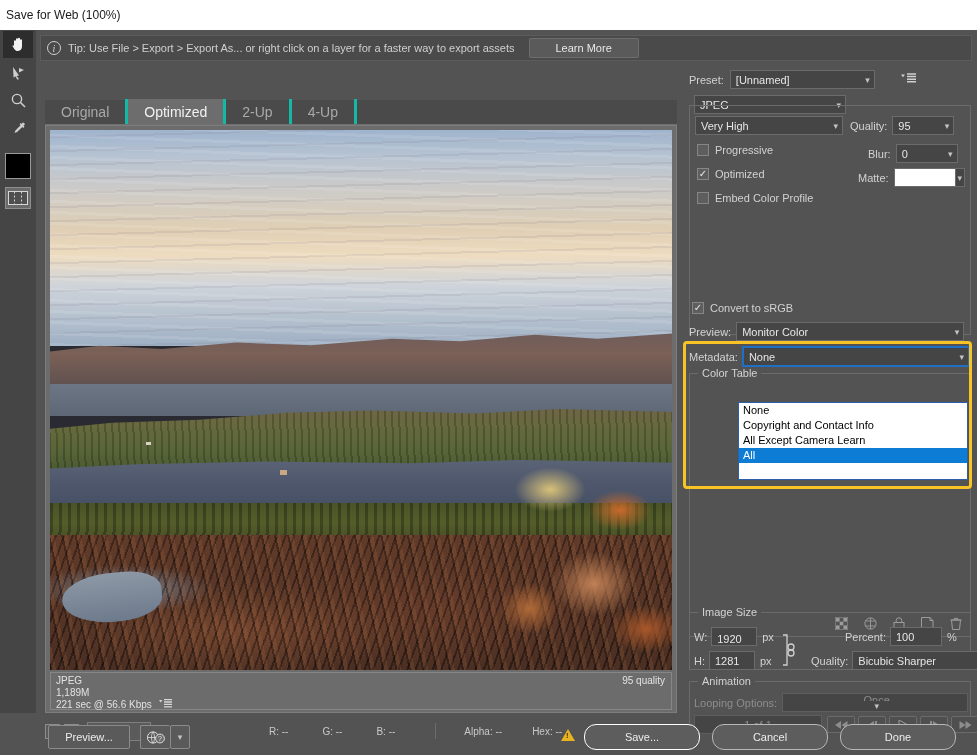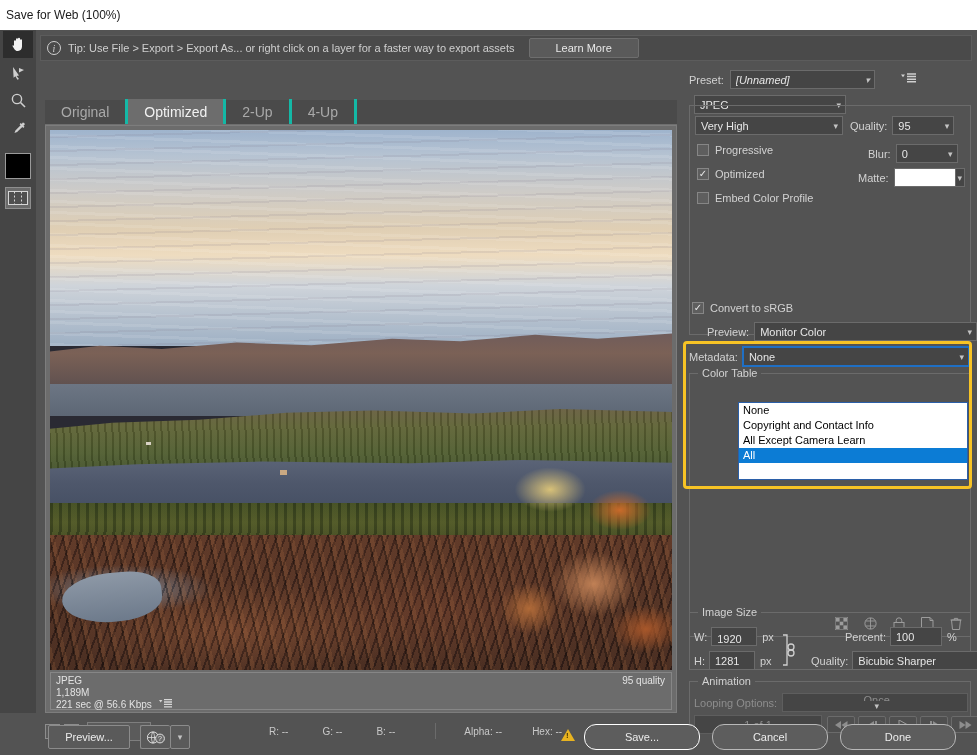--- a/index.html
+++ b/index.html
@@ -374,21 +374,21 @@
         <span>Alpha: --</span>
         <span>Hex: --</span>
         <span>Index: --</span>
       </div>
     </div>
 
     <div class="rightpanel">
 
       <div class="row" style="position:absolute;left:6px;top:2px;width:288px;">
         <span class="lbl">Preset:</span>
-        <div class="combo" style="width:145px;margin-left:6px;font-style:italic;">
+        <div class="combo" style="width:145px;margin-left:6px;">
           <span class="cv">[Unnamed]</span>
           <span class="chev">▾</span>
         </div>
         <span style="margin-left:26px;" class="flyout-ico">
           <svg width="15" height="11" viewBox="0 0 15 11">
               <path d="M0 1.5h4L2 4.2z" fill="#d0d0d0"></path>
               <path d="M6 1h9M6 3.6h9M6 6.2h9M6 8.8h9" stroke="#d0d0d0" stroke-width="1.5"></path>
             </svg>
         </span>
       </div>
@@ -439,21 +439,21 @@
           <span class="chk"></span>
           <span class="lbl">Embed Color Profile</span>
         </div>
       </div>
 
       <div style="position:absolute;left:9px;top:234px;display:flex;align-items:center;">
         <span class="chk">✓</span>
         <span class="lbl">Convert to sRGB</span>
       </div>
 
-      <div class="row" style="position:absolute;left:6px;top:254px;width:288px;padding-left:18px;">
+      <div class="row" style="position:absolute;left:6px;top:254px;width:288px;">
         <span class="lbl">Preview:</span>
         <div class="combo" style="width:228px;margin-left:5px;">
           <span class="cv">Monitor Color</span>
           <span class="chev">▾</span>
         </div>
       </div>
 
       <div class="row" style="position:absolute;left:6px;top:279px;width:288px;">
         <span class="lbl">Metadata:</span>
         <div class="combo" style="width:226px;margin-left:5px;border:1px solid #1f6fc4;outline:1px solid #1f6fc4;">

